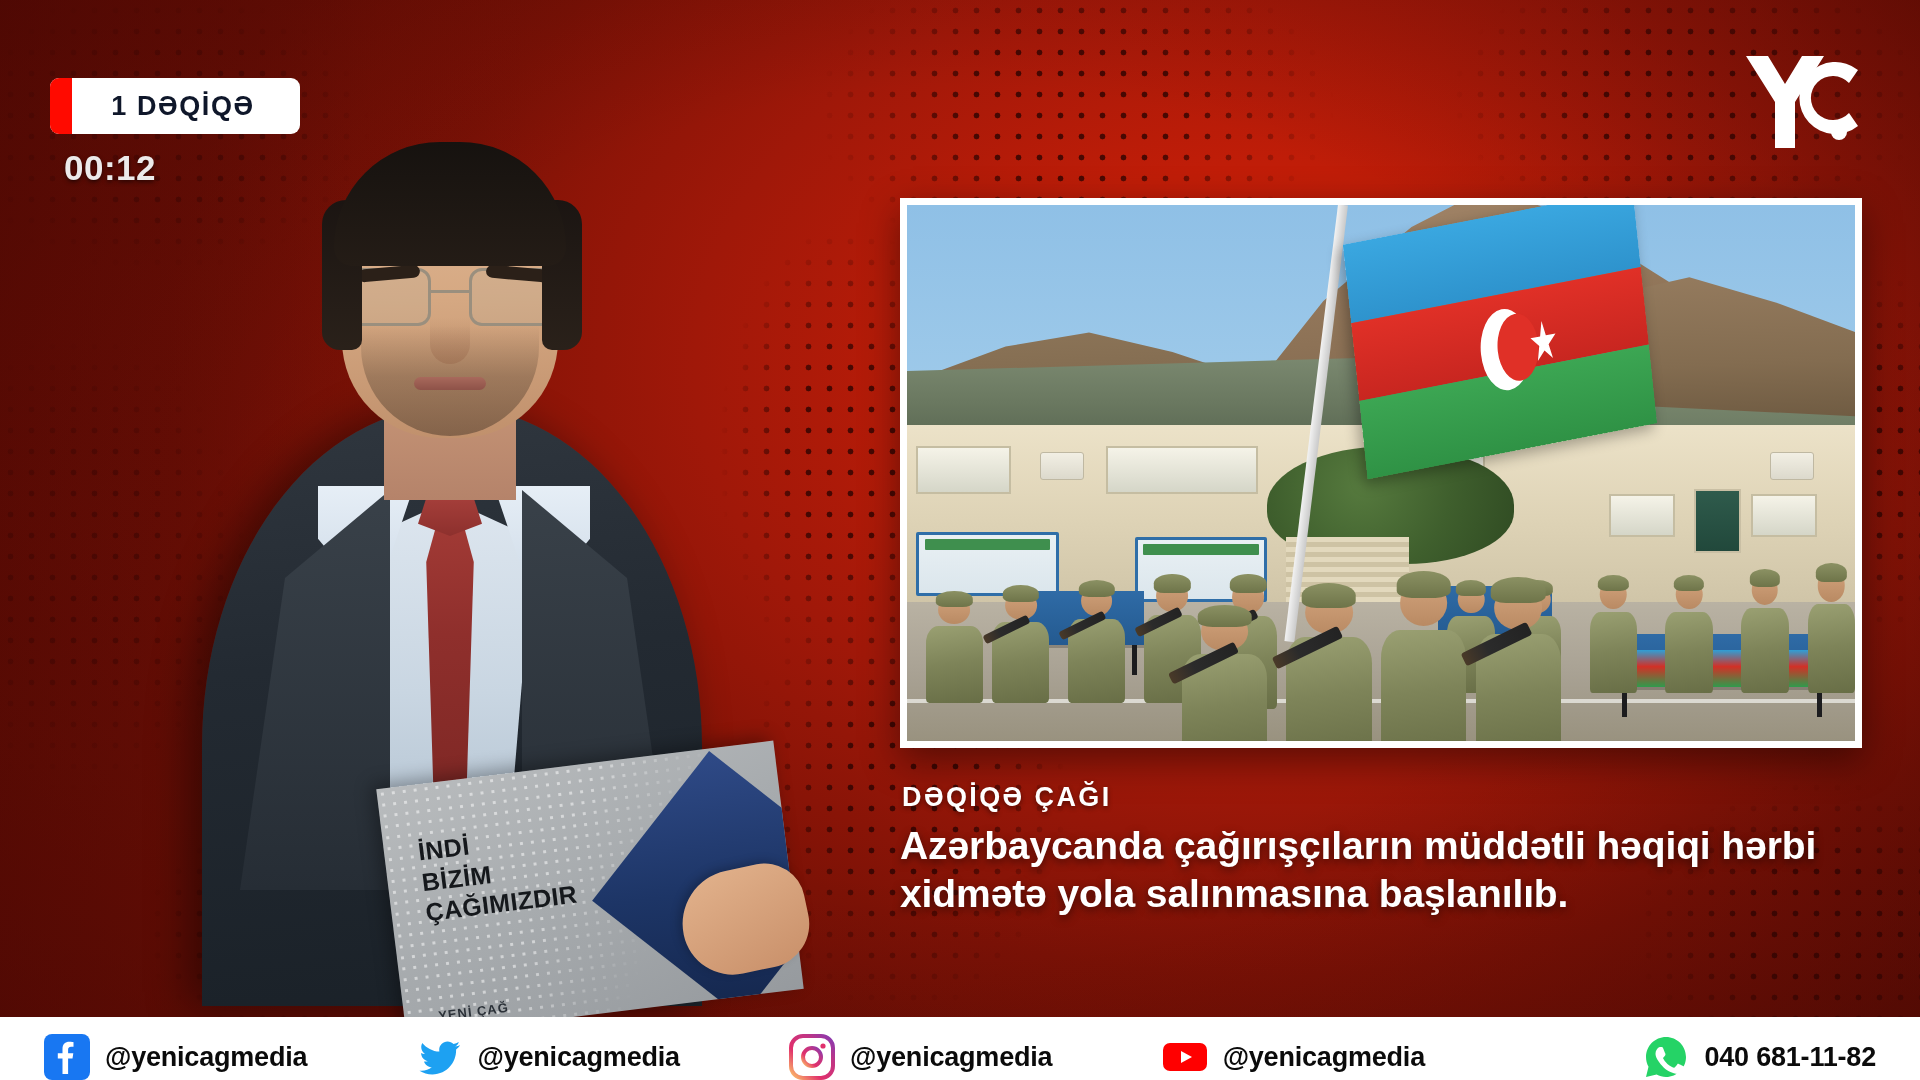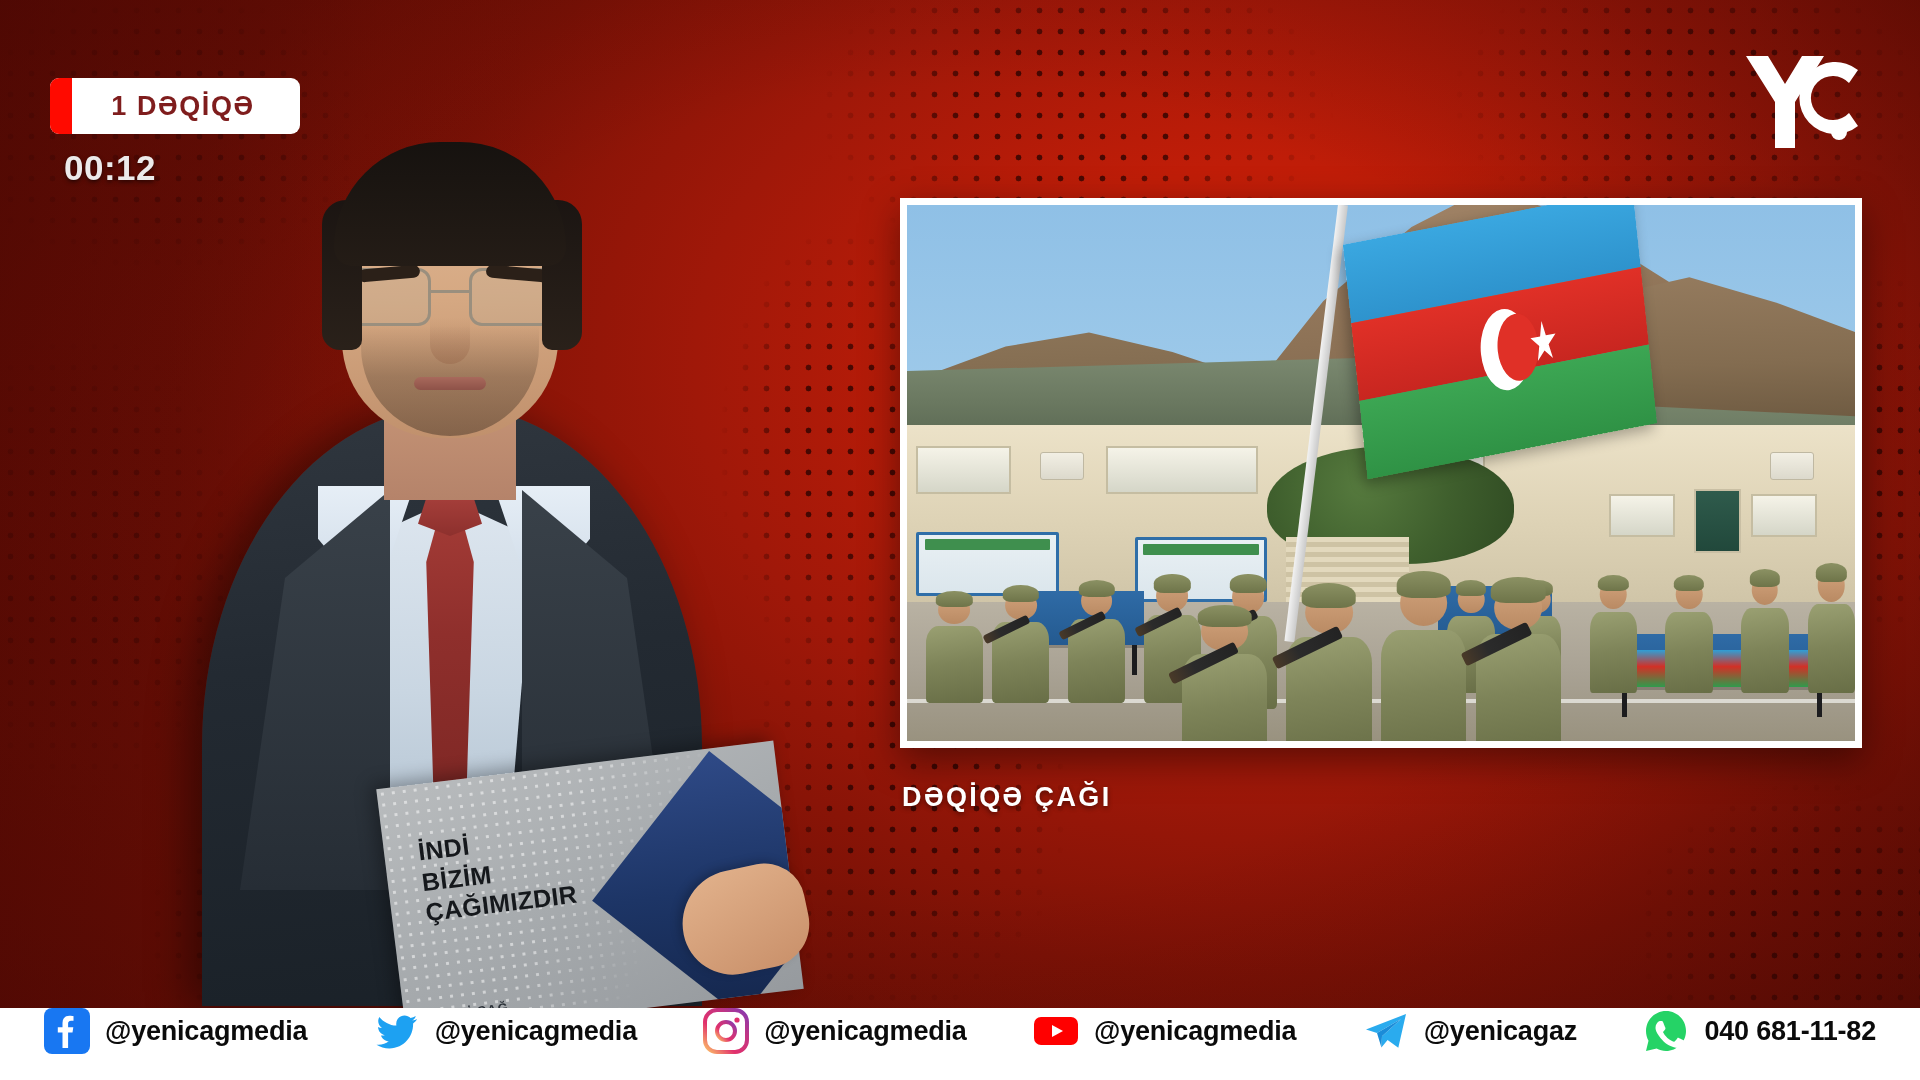--- a/index.html
+++ b/index.html
@@ -62,21 +62,21 @@
     position:absolute; left:50px; top:78px;
     width:250px; height:56px; border-radius:9px;
     background:#fff; overflow:hidden;
     display:flex; align-items:center; justify-content:center;
   }
   .badge::before {
     content:""; position:absolute; left:0; top:0; bottom:0; width:22px;
     background:#ff0a00;
   }
   .badge-label {
-    font-size:27px; font-weight:700; color:#7f1d1d;
+    font-size:27px; font-weight:700; color:#0f172a;
     letter-spacing:1.6px; position:relative; z-index:2;
     padding-left:16px;
   }
   .timer {
     position:absolute; left:64px; top:148px;
     font-size:35px; font-weight:700; color:#eceaea;
     letter-spacing:.5px;
     font-family:"Liberation Sans", sans-serif;
     text-shadow:0 2px 4px rgba(0,0,0,.55);
   }
@@ -366,22 +366,22 @@
   }
   .headline {
     position:absolute; left:900px; top:822px; width:1000px;
     font-size:39px; font-weight:700; line-height:1.23; color:#fff;
     letter-spacing:-.1px;
     text-shadow:0 3px 8px rgba(0,0,0,.5);
   }
 
   
   .socialbar {
-    position:absolute; left:0; bottom:0; width:1920px; height:72px;
-    background:#fff; display:flex; align-items:flex-start;
+    position:absolute; left:0; bottom:0; width:1920px; height:63px;
+    background:#fff; display:flex; align-items:flex-end;
     padding:0 44px; gap:0;
   }
   .social-item { display:flex; align-items:center; gap:15px; }
   .social-handle { font-size:27px; font-weight:700; color:#0b0b0b; letter-spacing:-.2px; white-space:nowrap; }
   .sp { flex:1 1 auto; }
   .sicon { width:46px; height:46px; flex:0 0 46px; position:relative; }
 </style>
 </head>
 <body>
 
@@ -584,20 +584,21 @@
         <div class="sol-body"></div>
           <div class="sol-head"></div>
           <div class="sol-cap"></div>
 
         <div class="sol-rifle"></div>
       </div>
     </div>
   </div>
 
   <div class="kicker">DƏQİQƏ ÇAĞI</div>
+  <div class="headline">Azərbaycanda çağırışçıların müddətli həqiqi hərbi xidmətə yola salınmasına başlanılıb.</div>
 
   <div class="socialbar">
 
     <div class="social-item">
       <span class="sicon">
         <svg viewBox="0 0 46 46" width="46" height="46">
             <rect width="46" height="46" rx="8" fill="#1877f2"></rect>
             <path d="M28.5 24.6l.8-5.4h-5.2v-3.5c0-1.5.7-2.9 3-2.9h2.4V8.2S27.4 7.8 25.4 7.8c-4.2 0-6.9 2.5-6.9 7.1v4.3H13.8v5.4h4.7V40h5.6V24.6z" fill="#fff"></path>
           </svg>
       </span>
@@ -639,29 +640,20 @@
       <span class="sicon">
         <svg viewBox="0 0 46 46" width="46" height="46">
             <rect x="1" y="9" width="44" height="28" rx="7" fill="#ff0000"></rect>
             <path d="M19 17l11 6-11 6z" fill="#fff"></path>
           </svg>
       </span>
       <span class="social-handle">@yenicagmedia</span>
     </div>
     <div class="sp"></div>
 
-    <div class="social-item">
-      <span class="sicon">
-        <svg viewBox="0 0 46 46" width="46" height="46">
-            <path d="M43 6L3 21.5l11 3.6L38 11 19 28.3l-.6 11.2 6.2-7.6 10.7 7.8z" fill="#2aabee"></path>
-            <path d="M18.4 39.5L19 28.3 38 11 14 25.1z" fill="#1a8cd8"></path>
-          </svg>
-      </span>
-      <span class="social-handle">@yenicagaz</span>
-    </div>
     <div class="sp"></div>
 
     <div class="social-item">
       <span class="sicon">
         <svg viewBox="0 0 46 46" width="46" height="46">
             <path d="M23 3C11.9 3 3 11.9 3 23c0 3.5.9 6.8 2.5 9.7L3 43l10.6-2.4c2.8 1.5 6 2.4 9.4 2.4 11.1 0 20-8.9 20-20S34.1 3 23 3z" fill="#25d366"></path>
             <path d="M17 13c-.6 0-1.3.2-2 .9-.7.7-2.5 2.4-2.5 5.9s2.6 6.9 3 7.4c.4.5 5.1 8.1 12.6 11 6.2 2.4 7.5 1.9 8.8 1.8 1.3-.1 4.3-1.7 4.9-3.4.6-1.7.6-3.1.4-3.4-.2-.3-.6-.5-1.3-.8-.7-.4-4.3-2.1-5-2.4-.7-.2-1.2-.4-1.7.4-.5.7-1.9 2.4-2.3 2.9-.4.5-.9.5-1.6.2-.7-.4-3.1-1.1-5.9-3.6-2.2-1.9-3.6-4.3-4.1-5.1-.4-.7 0-1.1.3-1.5.3-.3.7-.9 1.1-1.3.4-.4.5-.7.7-1.2.2-.5.1-.9-.1-1.3-.2-.4-1.6-3.9-2.2-5.3-.6-1.4-1.2-1.2-1.7-1.2z" fill="#fff"></path>
           </svg>
       </span>
       <span class="social-handle">040 681-11-82</span>

